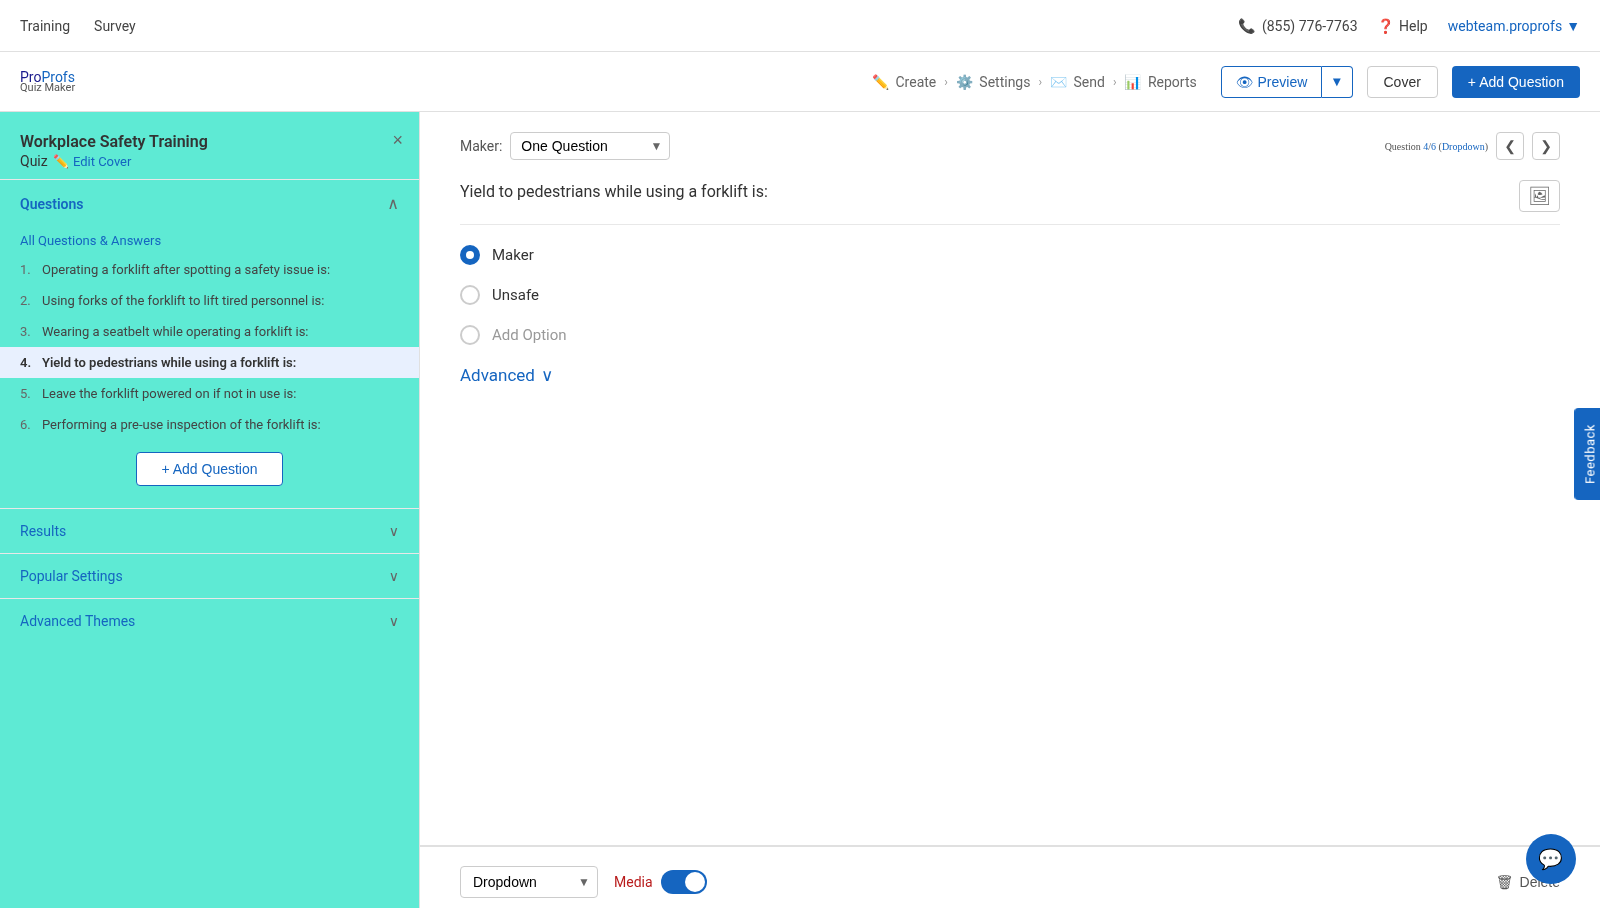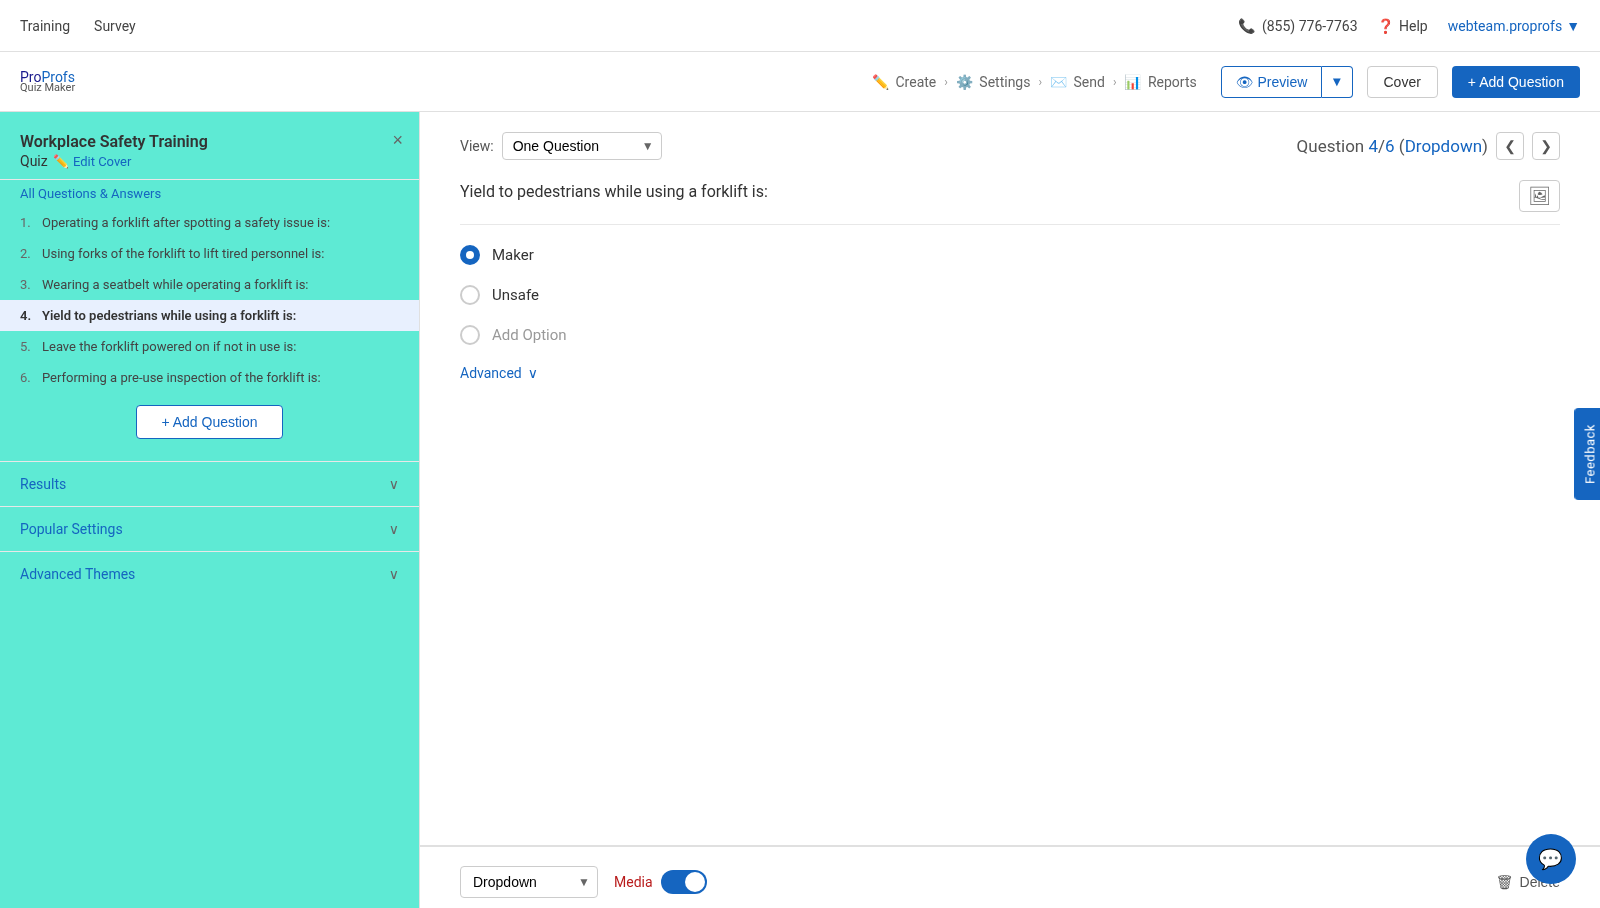--- a/index.html
+++ b/index.html
@@ -316,21 +316,21 @@
       pointer-events: none;
       color: #666;
       font-size: 12px;
     }
 
     .question-nav {
       display: flex;
       align-items: center;
       gap: 8px;
     }
-    .question-nav-info { color: #555; font-size: 17px; }
+    .question-nav-info { color: #555; font-size: 10px; font-family: Liberation Serif, serif; }
     .question-nav-info span { color: #1565C0; }
     .nav-btn {
       border: 1px solid #ccc;
       background: #fff;
       width: 28px;
       height: 28px;
       border-radius: 4px;
       display: flex;
       align-items: center;
       justify-content: center;
@@ -399,21 +399,21 @@
       color: #999;
       font-size: 15px;
       cursor: pointer;
     }
 
     .advanced-toggle {
       display: flex;
       align-items: center;
       gap: 6px;
       color: #1565C0;
-      font-size: 14px;
+      font-size: 17px;
       cursor: pointer;
       margin-top: 10px;
     }
 
     
     .bottom-bar {
       background: #fff;
       border-top: 1px solid #e0e0e0;
       padding: 14px 40px;
       display: flex;
@@ -594,20 +594,24 @@
         <span>Quiz</span>
         <a class="edit-cover-link">
           <span>✏️</span>
           <span>Edit Cover</span>
         </a>
       </div>
       <button class="close-btn">×</button>
     </div>
 
     <div class="sidebar-section">
+      <div class="sidebar-section-header">
+        <span class="sidebar-section-title">Questions</span>
+        <span class="sidebar-section-arrow">∧</span>
+      </div>
       <div class="questions-list">
         <a class="all-qa-link">All Questions &amp; Answers</a>
         <div class="question-item">
           <span class="question-num">1.</span>
           <span>Operating a forklift after spotting a safety issue is:</span>
         </div>
         <div class="question-item">
           <span class="question-num">2.</span>
           <span>Using forks of the forklift to lift tired personnel is:</span>
         </div>
@@ -643,21 +647,21 @@
       <span class="sidebar-collapse-title">Advanced Themes</span>
       <span style="color:#666;">∨</span>
     </div>
   </div>
 
   <div class="main-content">
     <div class="question-area">
 
       <div class="question-toolbar">
         <div class="view-selector">
-          <span class="view-label">View:</span>
+          <span class="view-label">Maker:</span>
           <div class="view-select-wrapper">
             <select class="view-dropdown"><option>One Question</option><option>All Questions</option></select>
             <span class="view-select-arrow">▼</span>
           </div>
         </div>
         <div class="question-nav">
           <span class="question-nav-info">
             Question <span>4</span>/<span>6</span> (<span>Dropdown</span>)
           </span>
           <button class="nav-btn">❮</button>

